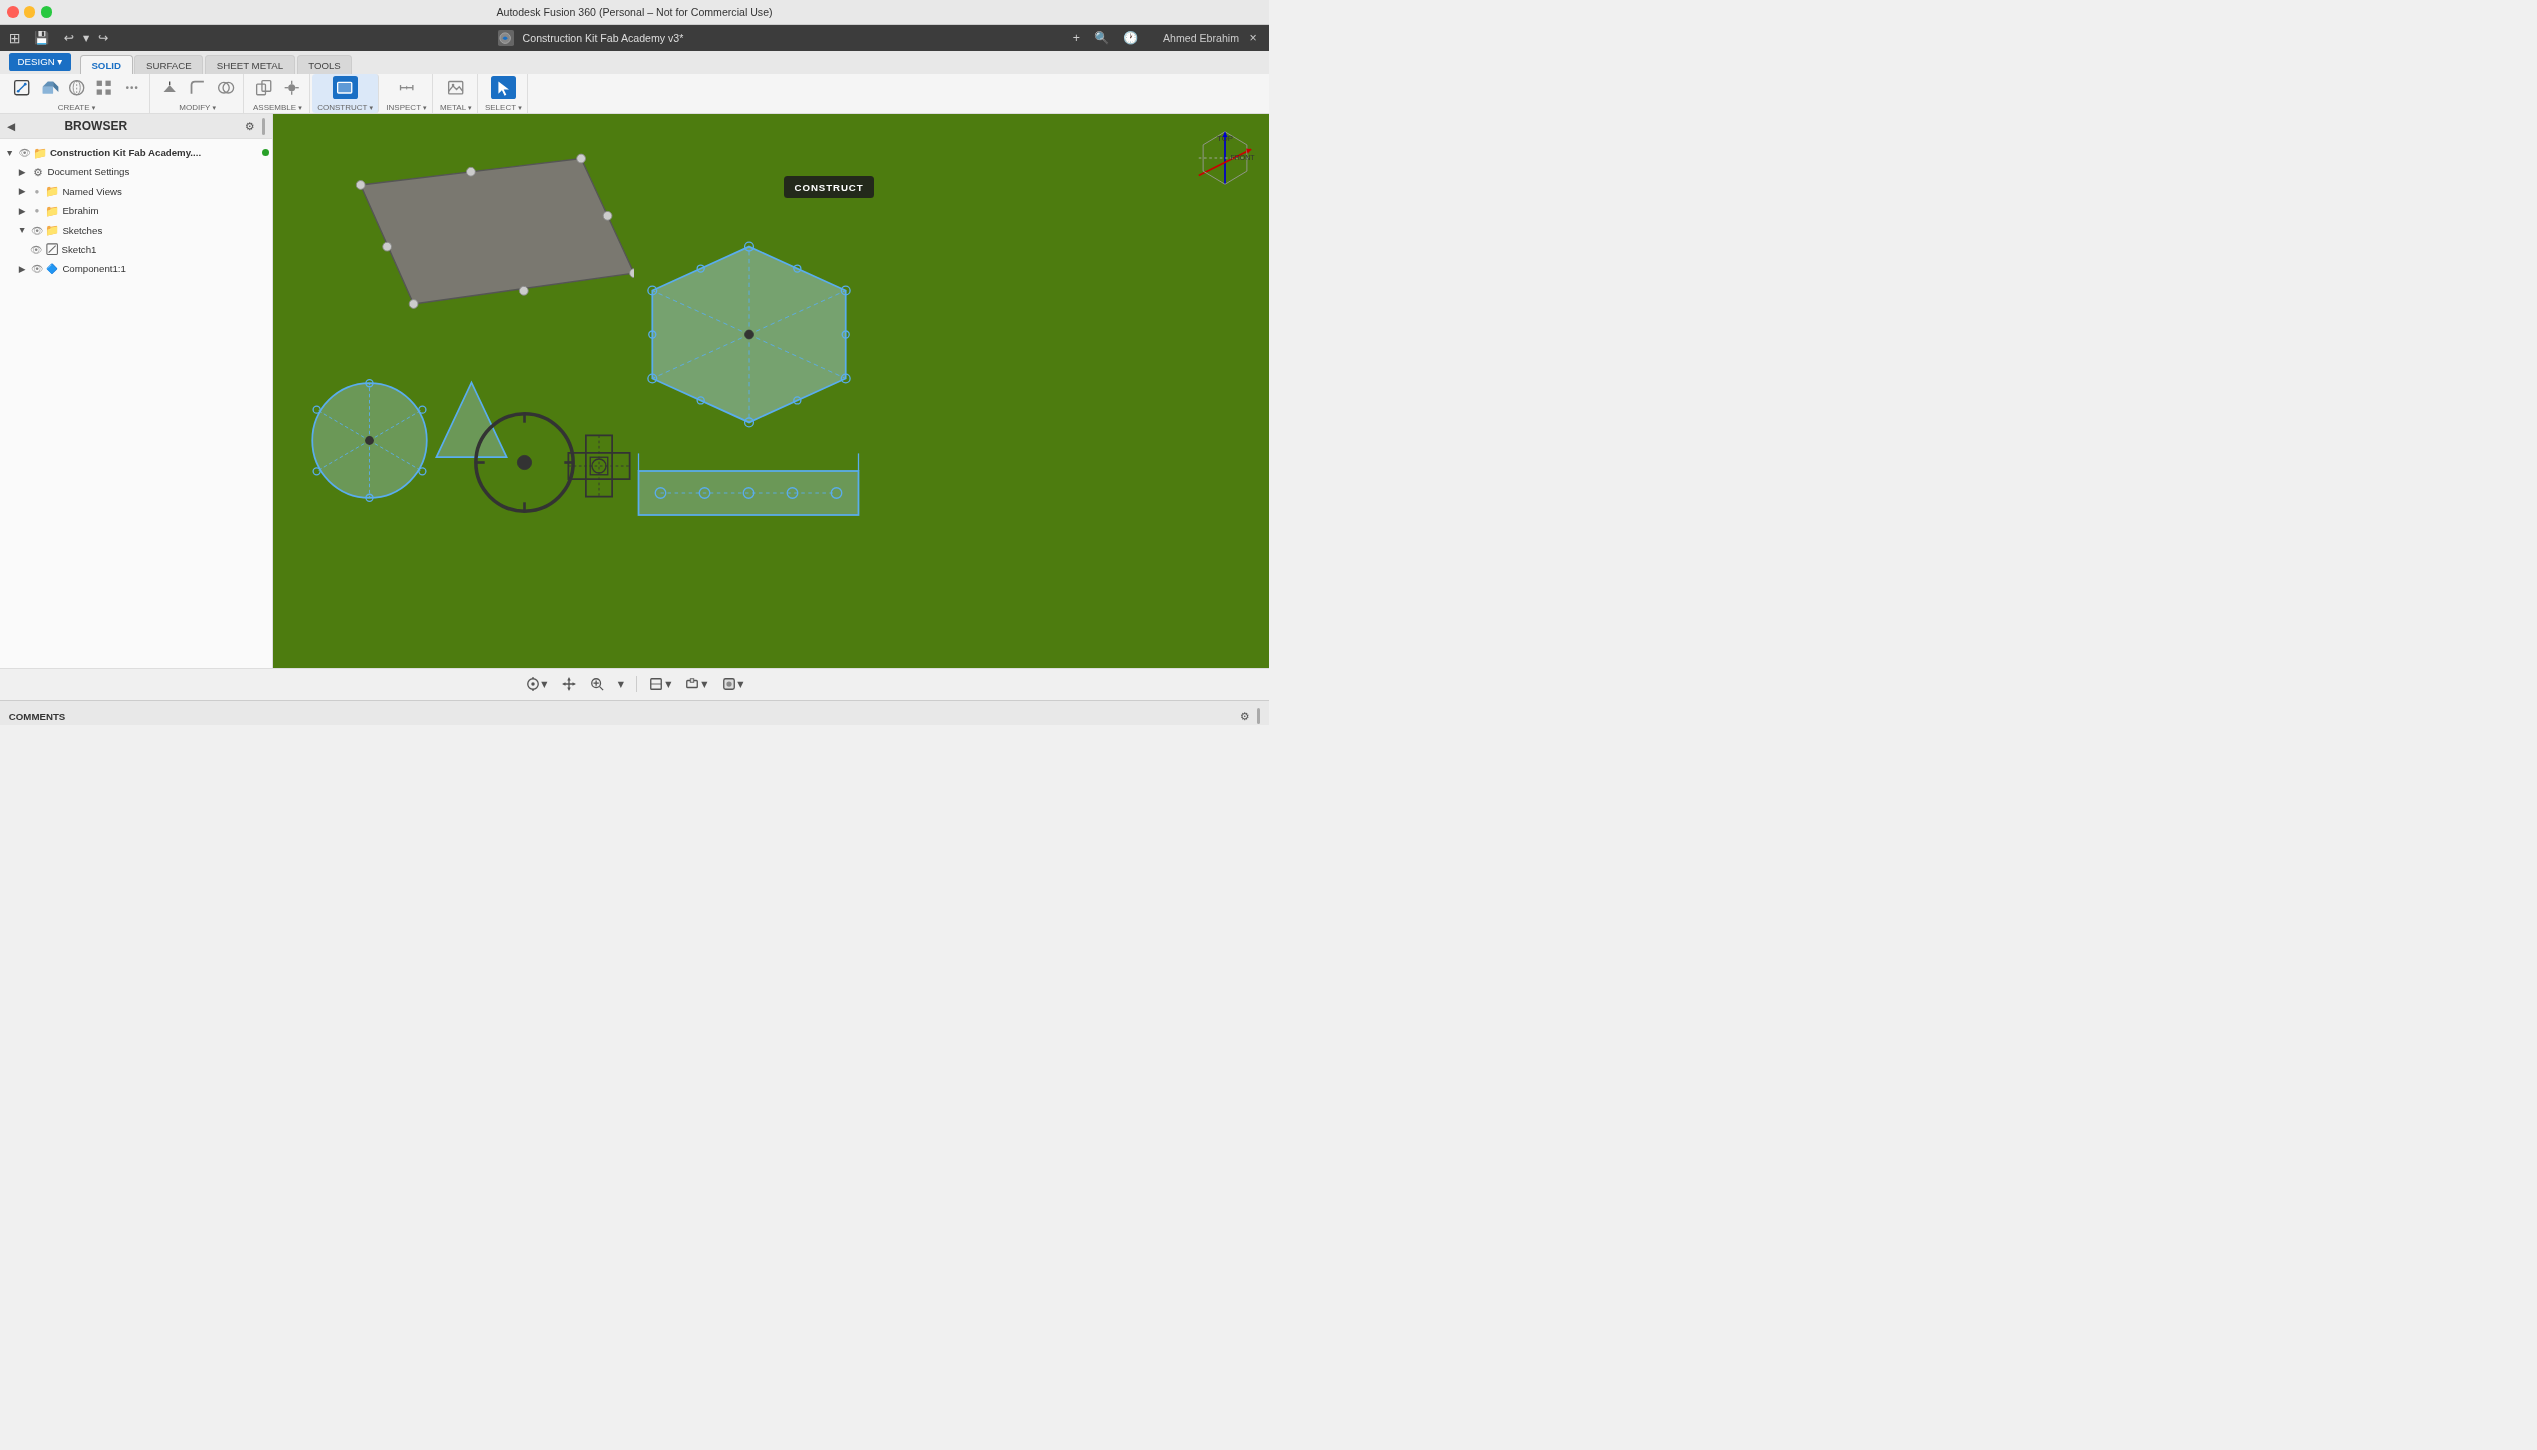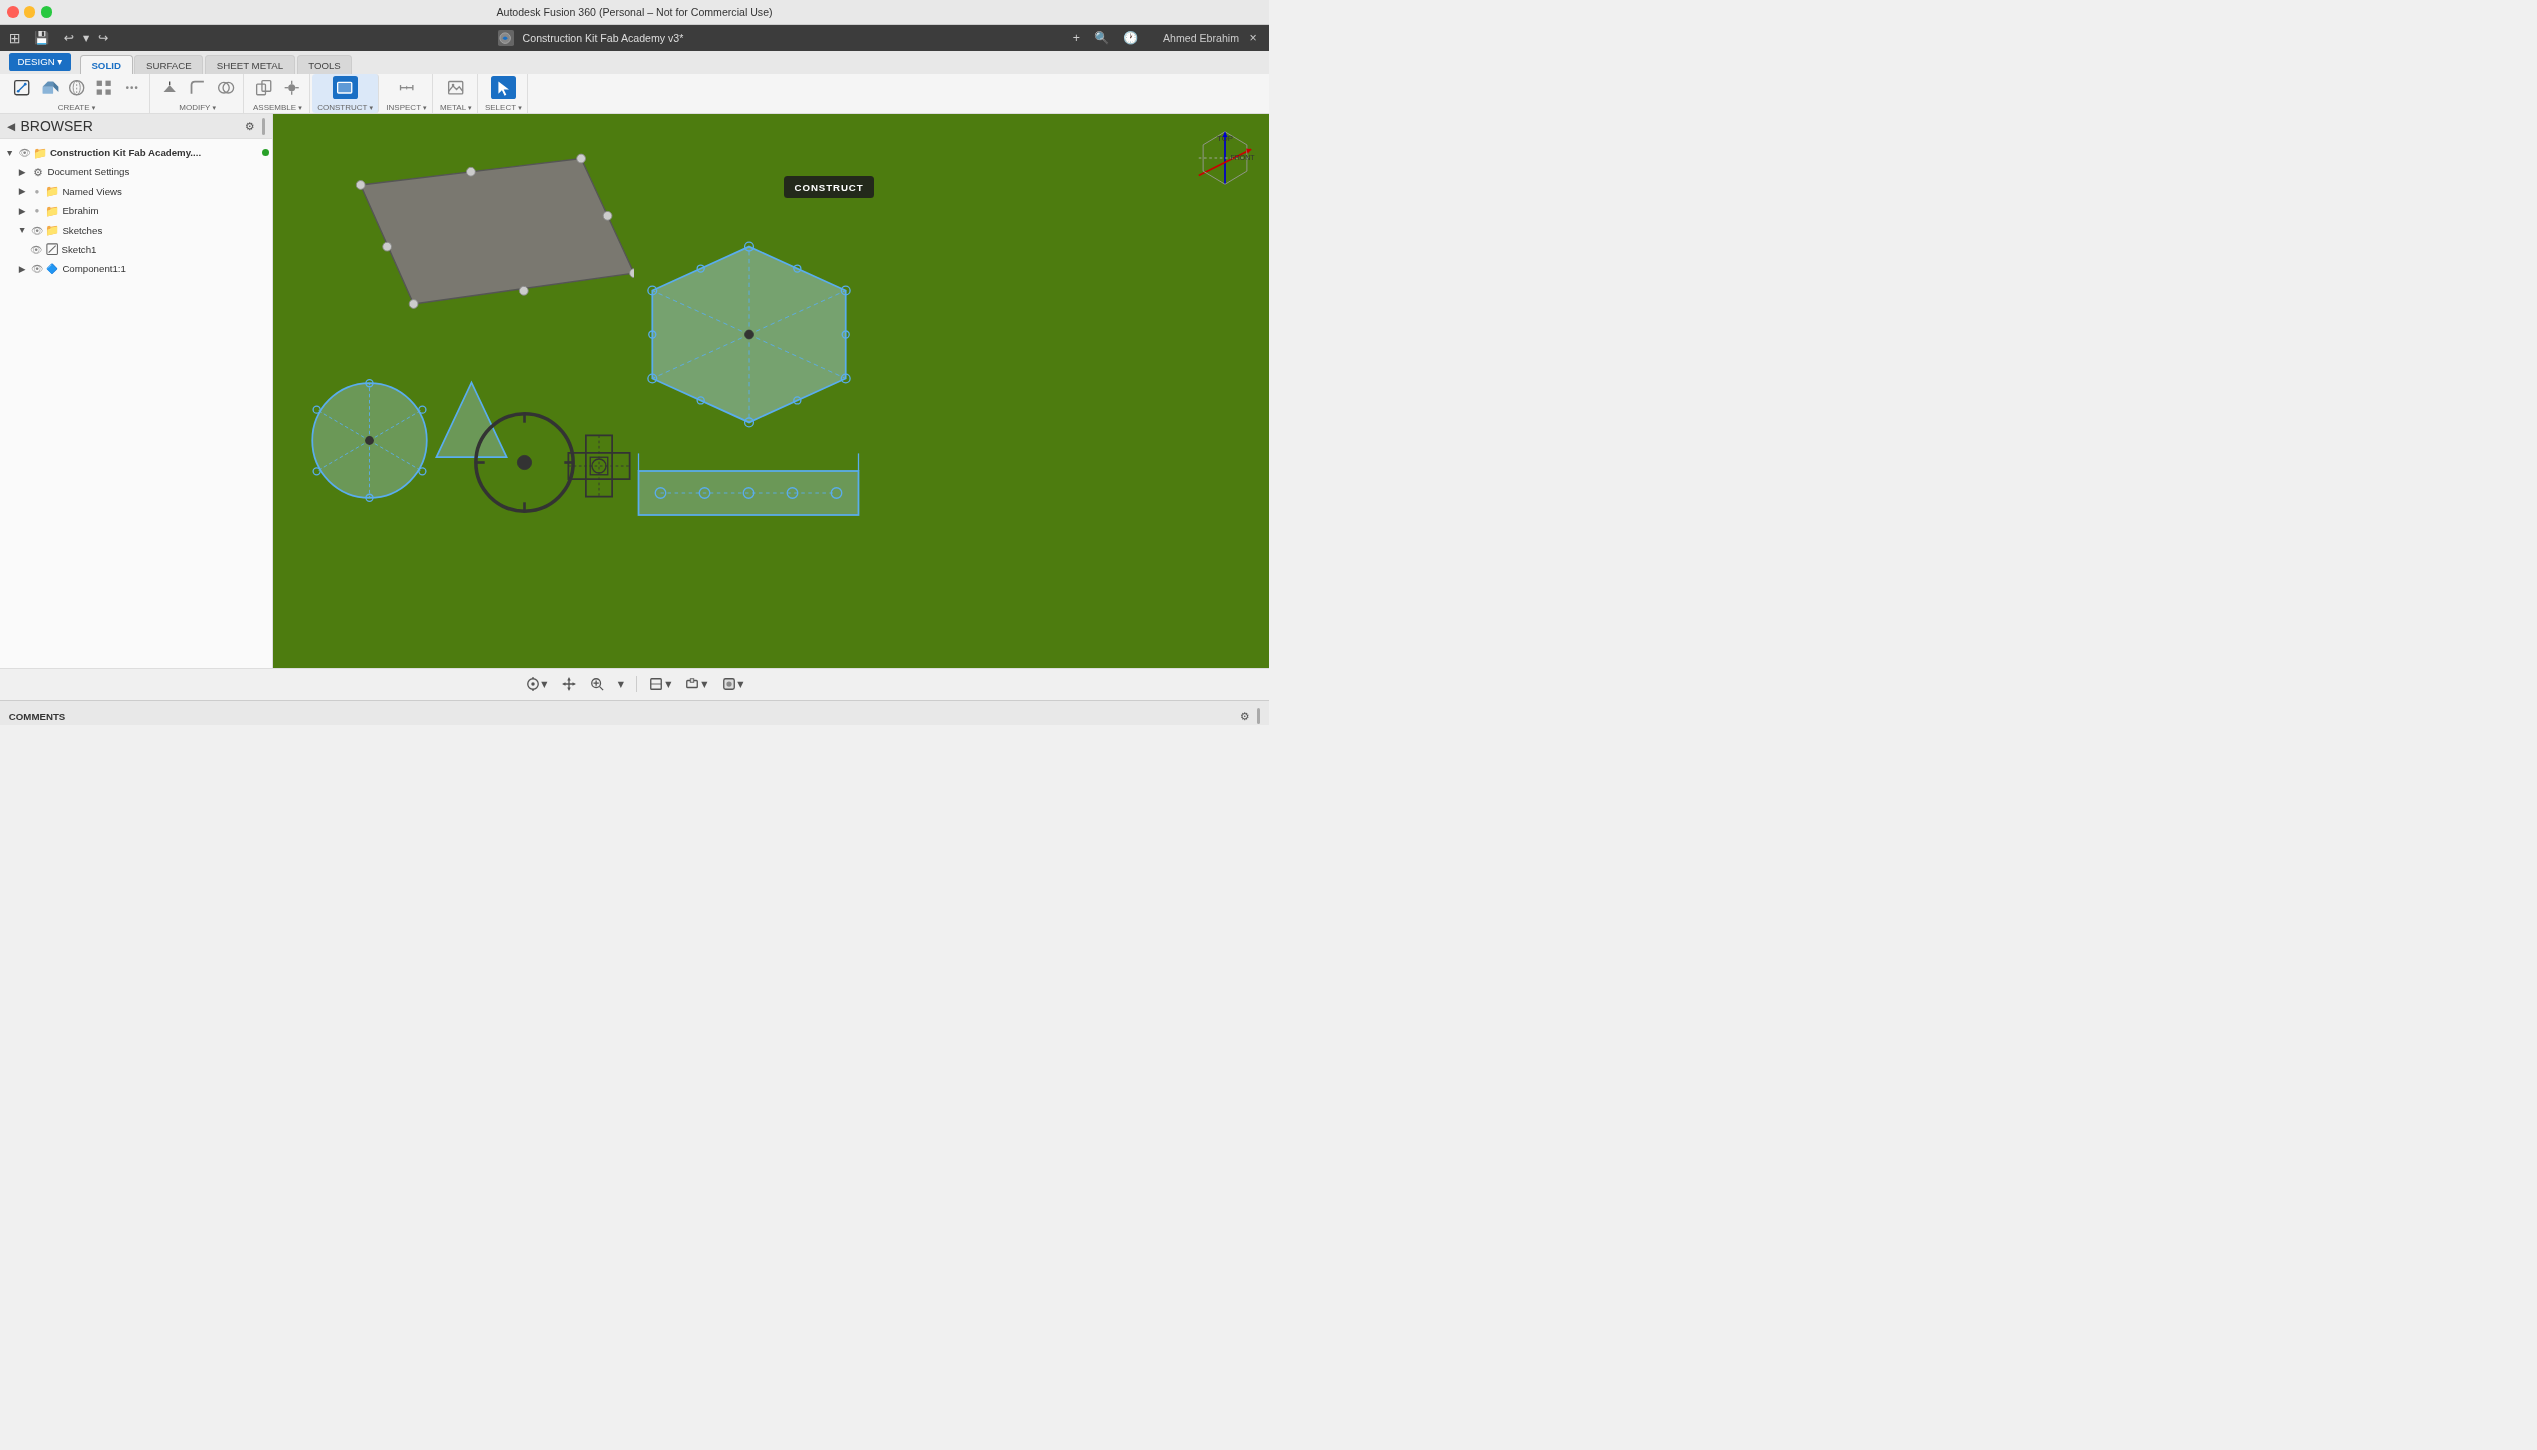--- a/index.html
+++ b/index.html
@@ -219,24 +219,25 @@
     #browser-header {
       height: 25px;
       background: #e8e8e8;
       display: flex;
       align-items: center;
       padding: 0 7px;
       gap: 5.3px;
       border-bottom: 0.9px solid #ddd;
     }
     #browser-title {
-      font-size: 14px;
-      font-weight: 400;
+      font-size: 12px;
+      font-weight: 700;
       color: #333;
       flex: 1;
+      margin-left: 44px;
     }
     #browser-tree {
       flex: 1;
       overflow-y: auto;
       padding: 3.5px 0;
     }
     .tree-item {
       display: flex;
       align-items: center;
       padding: 2.6px 3.5px;

